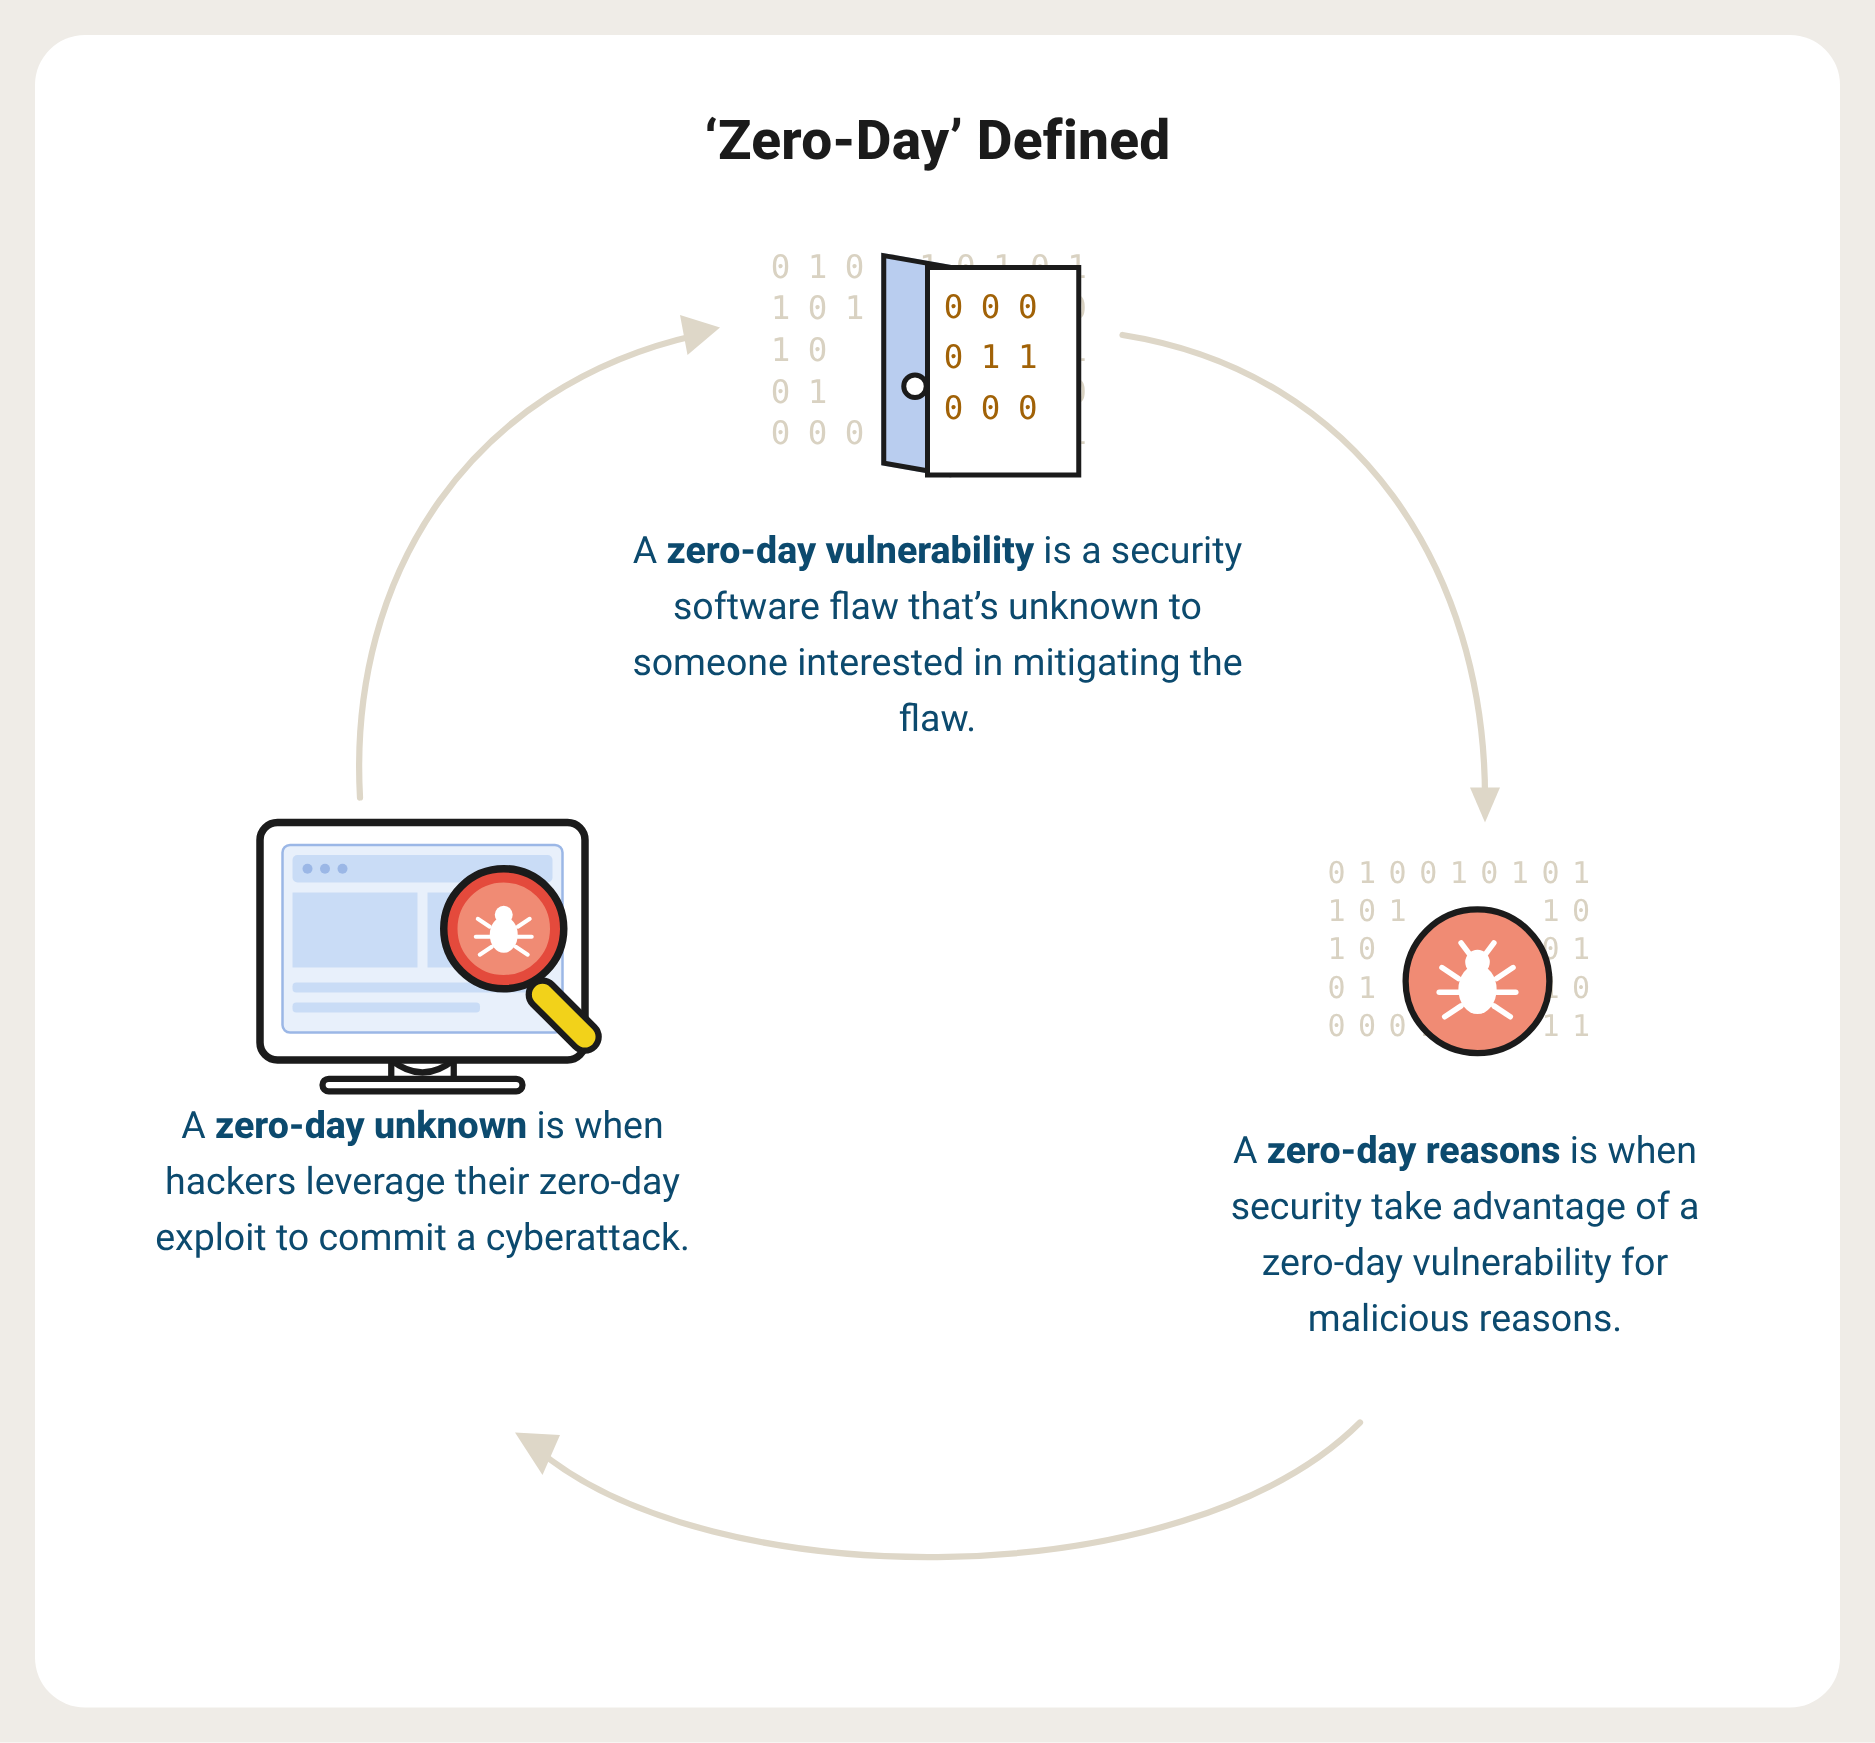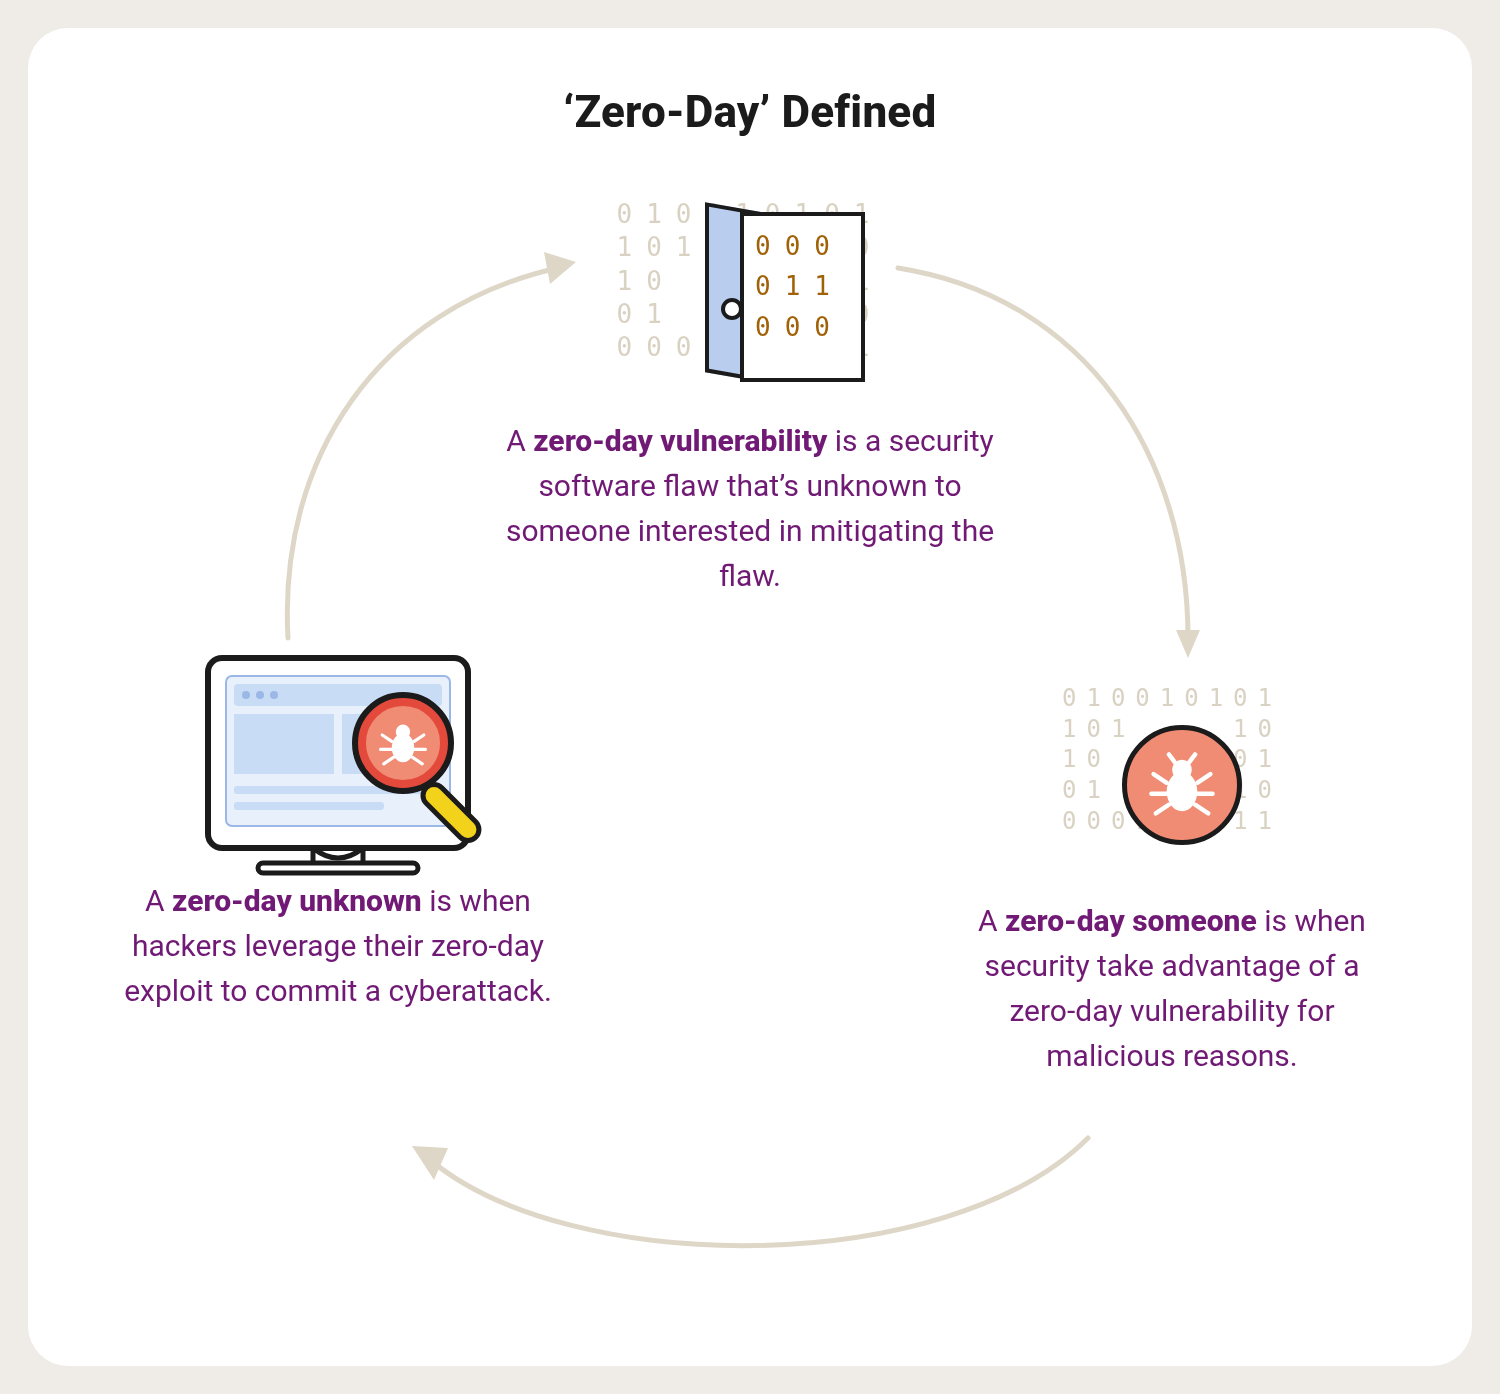--- a/index.html
+++ b/index.html
@@ -38,21 +38,21 @@
   .node .ill{
     display:flex;
     align-items:center;
     justify-content:center;
     height:230px;
   }
   .node .label{
     font-size:30px;
     line-height:1.5;
     font-weight:400;
-    color:#701a75;
+    color:#0c4a6e;
   }
   .node .label b{font-weight:800;}
 
   .node-top{ left:50%; top:160px; transform:translateX(-50%); width:520px;}
   .node-right{ right:80px; top:640px; }
   .node-left{ left:90px; top:620px; }
 
   
   .bingrid{
     font-family:ui-monospace,Menlo,Consolas,monospace;
@@ -181,21 +181,21 @@
               <path d="M20 50 L8 58"></path>
                 <path d="M44 50 L56 58"></path>
               <path d="M26 12 L20 4"></path>
                 <path d="M38 12 L44 4"></path>
             </g>
           </svg>
         </div>
       </div>
     </div>
     <div class="label">
-      <span>A </span><b>zero-day someone</b><span> is when security take advantage of a zero-day vulnerability for malicious reasons.</span>
+      <span>A </span><b>zero-day reasons</b><span> is when security take advantage of a zero-day vulnerability for malicious reasons.</span>
     </div>
   </div>
 
   <div class="node node-left">
     <div class="ill">
       <div class="compwrap">
         <svg width="320" height="250" viewBox="0 0 320 250">
 
           <path d="M135 210 Q160 230 185 210 L185 225 Q160 235 135 225 Z" fill="#ffffff" stroke="#1b1b1b" stroke-width="5"></path>
           <rect x="80" y="225" width="160" height="10" rx="5" fill="#ffffff" stroke="#1b1b1b" stroke-width="5"></rect>

